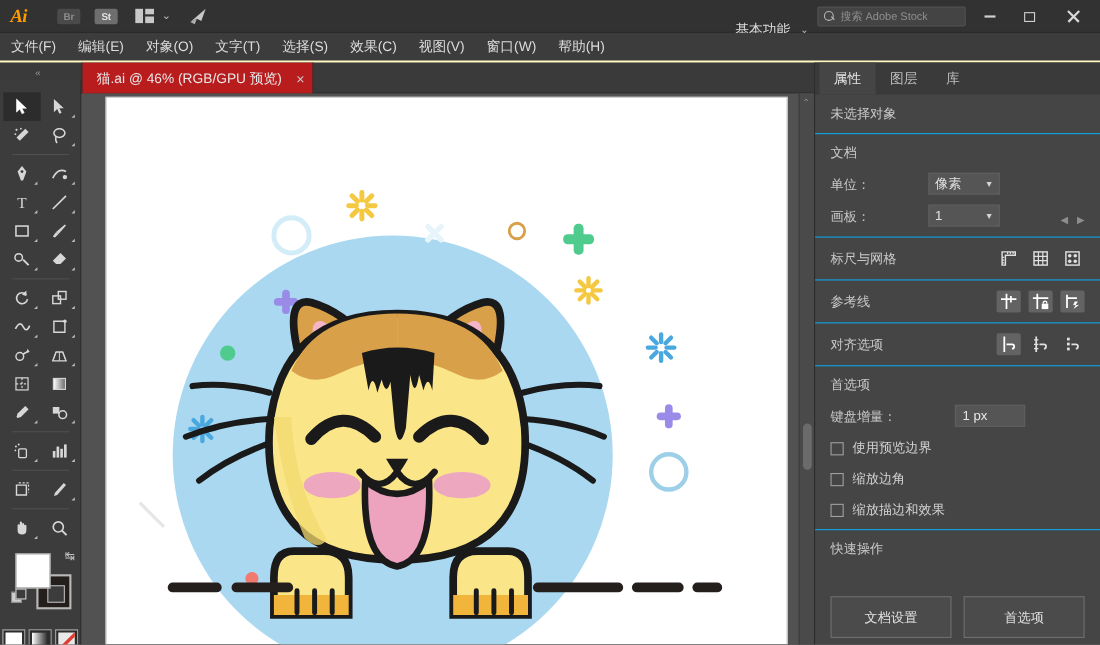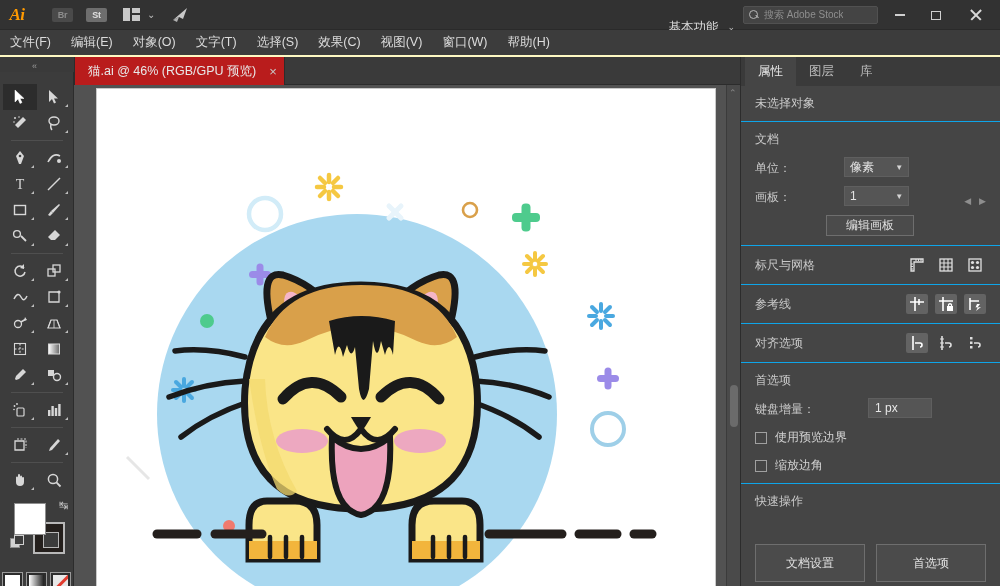--- a/index.html
+++ b/index.html
@@ -677,23 +677,20 @@
         <span class="field-label">画板：</span>
         <div class="select-box">
           <span>1</span>
           <span class="cv">▼</span>
         </div>
         <div class="nudge">
           <span>◀</span>
           <span>▶</span>
         </div>
       </div>
-      <div class="rrow">
-        <div class="btn edit-ab">编辑画板</div>
-      </div>
     </div>
 
     <div class="rsection rsec-row">
       <div class="rlabel">标尺与网格</div>
       <div class="icon-row">
         <div class="ibtn">
           <svg viewBox="0 0 16 16">
               <path d="M2 2 L2 14 L5 14 L5 5 L14 5 L14 2 Z" fill="none" stroke="#e0e0e0" stroke-width="1.3"></path>
               <path d="M7 2 L7 4 M9.5 2 L9.5 4 M12 2 L12 4 M2 7 L4 7 M2 9.5 L4 9.5 M2 12 L4 12" stroke="#e0e0e0" stroke-width="1.1"></path>
             </svg>
@@ -777,20 +774,24 @@
         </div>
       </div>
       <div class="cb-row">
         <span class="cb"></span>
         <span class="cb-label">使用预览边界</span>
       </div>
       <div class="cb-row">
         <span class="cb"></span>
         <span class="cb-label">缩放边角</span>
       </div>
+      <div class="cb-row">
+        <span class="cb"></span>
+        <span class="cb-label">缩放描边和效果</span>
+      </div>
     </div>
 
     <div class="rsection" style="border-bottom:none;">
       <div class="rlabel">快速操作</div>
       <div class="qa-btns">
         <div class="btn">文档设置</div>
         <div class="btn">首选项</div>
       </div>
     </div>
   </div>

